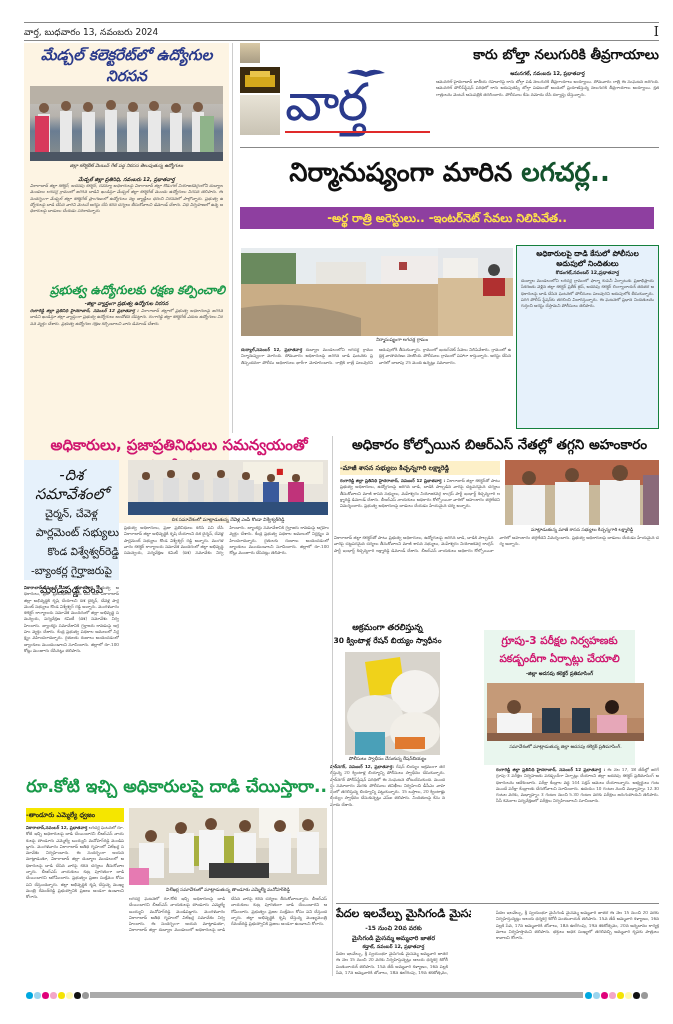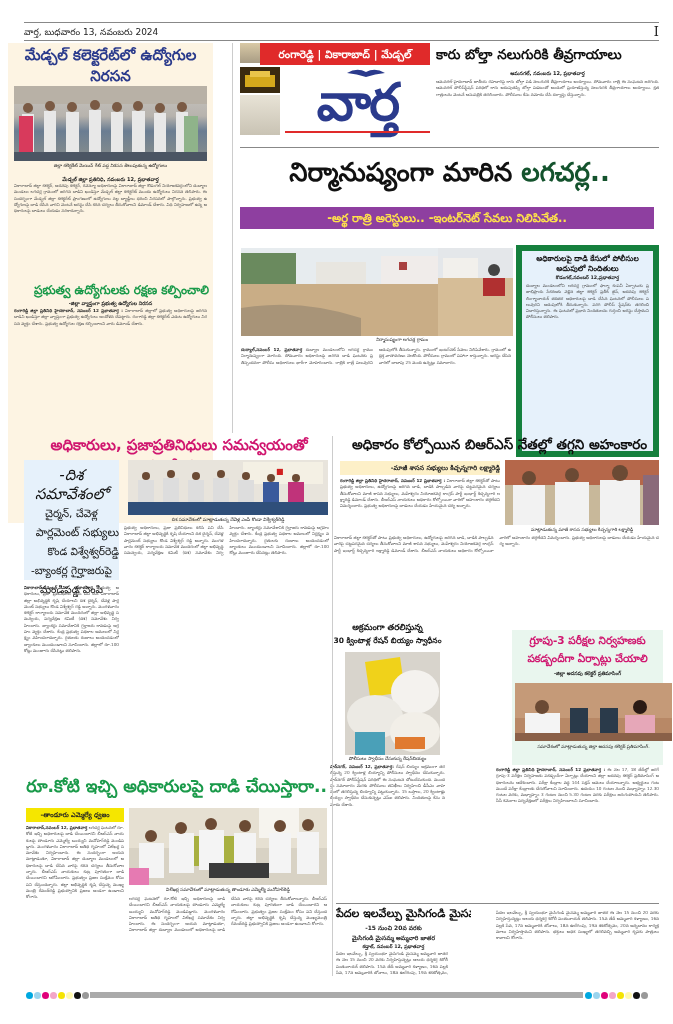--- a/index.html
+++ b/index.html
@@ -29,21 +29,21 @@
   .grey-bar { position: absolute; height: 6px; background: #aaa; }
 </style>
 </head>
 <body>
 
 <div class="rule" style="left:24px; top:22px; width:635px;"></div>
 <div class="abs dateline">వార్త, బుధవారం 13, నవంబరు 2024</div>
 <div class="abs pagemark">I</div>
 <div class="rule" style="left:24px; top:40px; width:635px;"></div>
 
-<div class="abs cream" style="left:8px; top:43px; width:205px; height:480px;">
+<div class="abs cream" style="left:24px; top:43px; width:205px; height:480px;font-style:italic;">
   <div class="h-blue" style="text-align:center; font-size:15px; font-weight:bold; padding-top:3px;">మేడ్చల్ కలెక్టరేట్‌లో ఉద్యోగుల నిరసన</div>
   <div style="text-align:center; font-size:5.5px; color:#222; margin-top:1px;">-దాడి చేసిన వారిపై కఠిన చర్యలు తీసుకోవాలంటూ డిమాండ్</div>
   <div class="photo" style="left:6px; top:43px; width:193px; height:75px; background:linear-gradient(180deg,#c9c6c2 0%,#b7b3ad 40%,#6a7d92 60%,#8a8f8c 100%);">
     <svg width="193" height="75" viewBox="0 0 193 75">
       <rect x="0" y="0" width="193" height="18" fill="#b8b1a6"></rect>
       <g fill="#e8e8e8">
         <rect x="8" y="28" width="12" height="40"></rect>
           <rect x="30" y="25" width="12" height="42"></rect>
         <rect x="52" y="26" width="13" height="42"></rect>
           <rect x="75" y="24" width="12" height="44"></rect>
@@ -73,37 +73,36 @@
   <div class="h-green" style="position:absolute; left:0; top:240px; width:205px; text-align:center; font-size:12px; font-weight:bold;padding-left:22px;">ప్రభుత్వ ఉద్యోగులకు రక్షణ కల్పించాలి</div>
   <div style="position:absolute; left:0; top:257px; width:205px; text-align:center; font-size:5px; font-weight:bold;">-జిల్లా వ్యాప్తంగా ప్రభుత్వ ఉద్యోగుల నిరసన</div>
   <div class="body-text" style="position:absolute; left:6px; top:265px; width:193px; height:112px;">
     <b>రంగారెడ్డి జిల్లా ప్రతినిధి హైదరాబాద్, నవంబర్ 12 ప్రభాతవార్త :</b>
     <span>వికారాబాద్ జిల్లాలో ప్రభుత్వ అధికారులపై జరిగిన దాడిని ఖండిస్తూ జిల్లా వ్యాప్తంగా ప్రభుత్వ ఉద్యోగులు ఆందోళన చేపట్టారు. రంగారెడ్డి జిల్లా కలెక్టరేట్ ఎదుట ఉద్యోగులు నిరసన వ్యక్తం చేశారు. ప్రభుత్వ ఉద్యోగుల రక్షణ కల్పించాలని వారు డిమాండ్ చేశారు.</span>
   </div>
 </div>
 
 <div class="abs" style="left:240px; top:43px; width:190px; height:100px;">
   <div class="photo" style="left:0; top:0; width:20px; height:20px; background:linear-gradient(#d9c9a6,#a89c84);"></div>
-  <div style="position:absolute; left:20px; top:0; width:170px; height:22px; background:#e02a2a; color:#fff; font-size:10.5px; font-weight:bold; text-align:center; line-height:22px;">రంగారెడ్డి | వికారాబాద్ | మేడ్చల్</div>
   <div class="photo" style="left:0; top:24px; width:40px; height:26px; background:#3a2a10;">
     <svg width="40" height="26">
         <rect x="5" y="8" width="30" height="12" fill="#d4a81c"></rect>
         <rect x="10" y="4" width="20" height="6" fill="#e9c44a"></rect>
       </svg>
   </div>
   <div class="photo" style="left:0; top:52px; width:40px; height:40px; background:linear-gradient(#e8e3d6,#c9c3b4);"></div>
   <svg class="abs" style="left:105px; top:22px;" width="42" height="14" viewBox="0 0 42 14">
     <path d="M2 8 Q12 2 21 7 Q30 2 40 8 Q30 9 21 12 Q12 9 2 8Z" fill="#2a3a8c"></path>
   </svg>
-  <div style="position:absolute; left:45px; top:30px; width:145px; text-align:center; font-size:52px; font-weight:bold; color:#2a3a8c; line-height:58px; letter-spacing:-2px;">వార్త</div>
+  <div style="position:absolute; left:45px; top:30px; width:145px; font-size:52px; font-weight:normal; color:#2a3a8c; line-height:58px; letter-spacing:-2px;">వార్త</div>
   <div style="position:absolute; left:45px; top:88px; width:145px; height:2px; background:#e02a2a;"></div>
 </div>
 
 <div class="abs" style="left:436px; top:43px; width:223px; height:100px;">
-  <div class="h-black" style="font-size:13.5px; font-weight:bold; text-align:left; padding-top:3px;">కారు బోల్తా నలుగురికి తీవ్రగాయాలు</div>
+  <div class="h-black" style="font-size:13.5px; font-weight:bold; text-align:right; padding-top:3px;">కారు బోల్తా నలుగురికి తీవ్రగాయాలు</div>
   <div style="text-align:center; font-size:5px; font-weight:bold; margin-top:4px;">ఆమనగల్, నవంబరు 12, ప్రభాతవార్త</div>
   <div class="body-text" style="margin-top:2px; height:55px;">ఆమనగల్-హైదరాబాద్ జాతీయ రహదారిపై కారు బోల్తా పడి నలుగురికి తీవ్రగాయాలు అయ్యాయి. సోమవారం రాత్రి ఈ సంఘటన జరిగింది. ఆమనగల్ పోలీస్‌స్టేషన్ పరిధిలో కారు అదుపుతప్పి బోల్తా పడటంతో అందులో ప్రయాణిస్తున్న నలుగురికి తీవ్రగాయాలు అయ్యాయి. క్షతగాత్రులను వెంటనే ఆసుపత్రికి తరలించారు. పోలీసులు కేసు నమోదు చేసి దర్యాప్తు చేస్తున్నారు.</div>
 </div>
 <div class="rule" style="left:240px; top:147px; width:419px;"></div>
 
 <div class="abs" style="left:240px; top:152px; width:419px; height:40px; text-align:center; font-size:26px; font-weight:bold; line-height:40px;">
   <span class="h-black">నిర్మానుష్యంగా మారిన</span>
   <span class="h-red">లగచర్ల..</span>
 </div>
 <div class="abs purple-band" style="left:240px; top:207px; width:414px; height:22px; line-height:22px; font-size:11.5px;">-అర్థ రాత్రి అరెస్టులు.. -ఇంటర్‌నెట్ సేవలు నిలిపివేత..</div>
@@ -126,21 +125,21 @@
       <rect x="5" y="10" width="35" height="20" fill="#f2f0ec"></rect>
       <rect x="45" y="30" width="22" height="18" fill="#b03030"></rect>
       <circle cx="56" cy="22" r="6" fill="#444"></circle>
     </svg>
 </div>
 <div class="body-text abs" style="left:241px; top:347px; width:270px; height:70px; column-count:2; column-gap:6px;">
   <b>దుద్యాల్,నవంబర్ 12, ప్రభాతవార్త</b>
   <span>దుద్యాల మండలంలోని లగచర్ల గ్రామం నిర్మానుష్యంగా మారింది. సోమవారం అధికారులపై జరిగిన దాడి ఘటనకు ప్రతిస్పందనగా పోలీసు అధికారులు భారీగా మోహరించారు. రాత్రికి రాత్రే పలువురిని అదుపులోకి తీసుకున్నారు. గ్రామంలో ఇంటర్‌నెట్ సేవలు నిలిపివేశారు. గ్రామంలో ఉద్రిక్త వాతావరణం నెలకొంది. పోలీసులు గ్రామంలో పహారా కాస్తున్నారు. అరెస్టు చేసిన వారిలో దాదాపు 25 మంది ఉన్నట్లు సమాచారం.</span>
 </div>
 
-<div class="abs ltblue" style="left:516px; top:245px; width:143px; height:212px; border:6px solid #15803d;">
+<div class="abs ltblue" style="left:516px; top:245px; width:143px; height:184px; border:1px solid #15803d;">
   <div class="h-black" style="text-align:center; font-size:7.5px; font-weight:bold; padding:3px 6px 0; line-height:10px;">అధికారులపై దాడి కేసులో పోలీసుల అదుపులో నిందితులు</div>
   <div style="text-align:center; font-size:4.8px; font-weight:bold; margin-top:1px;">కొడంగల్,నవంబర్ 12,ప్రభాతవార్త</div>
   <div class="body-text" style="padding:2px 4px; height:140px;">దుద్యాల మండలంలోని లగచర్ల గ్రామంలో ఫార్మా కంపెనీ ఏర్పాటుకు ప్రజాభిప్రాయ సేకరణకు వెళ్లిన జిల్లా కలెక్టర్ ప్రతీక్ జైన్, అదనపు కలెక్టర్ లింగ్యానాయక్ తదితర అధికారులపై దాడి చేసిన ఘటనలో పోలీసులు పలువురిని అదుపులోకి తీసుకున్నారు. పరిగి పోలీస్ స్టేషన్‌కు తరలించి విచారిస్తున్నారు. ఈ ఘటనలో ప్రధాన నిందితులను గుర్తించి అరెస్టు చేస్తామని పోలీసులు తెలిపారు.</div>
 </div>
 
 <div class="abs h-pink" style="left:24px; top:436px; width:310px; text-align:center; font-size:15px; font-weight:bold;">అధికారులు, ప్రజాప్రతినిధులు సమన్వయంతో పనిచేయాలి</div>
 <div class="abs ltblue" style="left:24px; top:460px; width:95px; height:120px; text-align:center; padding-top:6px;">
   <div style="font-size:15px; line-height:19px; color:#111;font-style:italic;">-దిశ సమావేశంలో</div>
   <div style="font-size:10.5px; line-height:19px; color:#111;">చైర్మన్, చేవెళ్ల</div>
   <div style="font-size:11px; line-height:19px; color:#111;text-align:right;">పార్లమెంట్ సభ్యులు</div>
@@ -175,21 +174,21 @@
 </div>
 <div class="caption abs" style="left:128px; top:517px; width:200px;">దిశ సమావేశంలో మాట్లాడుతున్న చేవెళ్ల ఎంపీ కొండా విశ్వేశ్వర్‌రెడ్డి</div>
 
 <div class="body-text abs" style="left:24px; top:585px; width:95px; height:180px;">
   <b>వికారాబాద్,నవంబర్ 12, ప్రభాతవార్త</b>
   <span>ప్రభుత్వ అధికారులు, ప్రజా ప్రతినిధులు కలిసి పని చేసి వికారాబాద్ జిల్లా అభివృద్ధికి కృషి చేయాలని దిశ చైర్మన్, చేవెళ్ల పార్లమెంట్ సభ్యులు కొండ విశ్వేశ్వర్ రెడ్డి అన్నారు. మంగళవారం కలెక్టర్ కార్యాలయ సమావేశ మందిరంలో జిల్లా అభివృద్ధి సమన్వయ, పర్యవేక్షణ కమిటీ (దిశ) సమావేశం నిర్వహించారు. బ్యాంకర్లు సమావేశానికి గైర్హాజరు కావడంపై ఆగ్రహం వ్యక్తం చేశారు. కేంద్ర ప్రభుత్వ పథకాల అమలులో నిర్లక్ష్యం వహించరాదన్నారు. రైతులకు రుణాలు అందించడంలో బ్యాంకులు ముందుండాలని సూచించారు. జిల్లాలో రూ.100 కోట్లు మంజూరు చేసినట్లు తెలిపారు.</span>
 </div>
 <div class="body-text abs" style="left:124px; top:525px; width:205px; height:240px; column-count:2; column-gap:6px;">ప్రభుత్వ అధికారులు, ప్రజా ప్రతినిధులు కలిసి పని చేసి వికారాబాద్ జిల్లా అభివృద్ధికి కృషి చేయాలని దిశ చైర్మన్, చేవెళ్ల పార్లమెంట్ సభ్యులు కొండ విశ్వేశ్వర్ రెడ్డి అన్నారు. మంగళవారం కలెక్టర్ కార్యాలయ సమావేశ మందిరంలో జిల్లా అభివృద్ధి సమన్వయ, పర్యవేక్షణ కమిటీ (దిశ) సమావేశం నిర్వహించారు. బ్యాంకర్లు సమావేశానికి గైర్హాజరు కావడంపై ఆగ్రహం వ్యక్తం చేశారు. కేంద్ర ప్రభుత్వ పథకాల అమలులో నిర్లక్ష్యం వహించరాదన్నారు. రైతులకు రుణాలు అందించడంలో బ్యాంకులు ముందుండాలని సూచించారు. జిల్లాలో రూ.100 కోట్లు మంజూరు చేసినట్లు తెలిపారు.</div>
 
 <div class="abs h-black" style="left:340px; top:436px; width:319px; text-align:center; font-size:13.5px; font-weight:bold;">అధికారం కోల్పోయిన బిఆర్ఎస్ నేతల్లో తగ్గని అహంకారం</div>
-<div class="abs" style="left:340px; top:461px; width:160px; height:14px; background:#fdf0c8; text-align:right; font-size:6.5px; font-weight:bold; line-height:14px;">-మాజీ శాసన సభ్యులు కిచ్చన్నగారి లక్ష్మారెడ్డి</div>
+<div class="abs" style="left:340px; top:461px; width:160px; height:14px; background:#fdf0c8; text-align:left; font-size:6.5px; font-weight:bold; line-height:14px;">-మాజీ శాసన సభ్యులు కిచ్చన్నగారి లక్ష్మారెడ్డి</div>
 <div class="body-text abs" style="left:340px; top:478px; width:160px; height:52px;">
   <b>రంగారెడ్డి జిల్లా ప్రతినిధి హైదరాబాద్, నవంబర్ 12 ప్రభాతవార్త :</b>
   <span>వికారాబాద్ జిల్లా కలెక్టర్‌తో పాటు ప్రభుత్వ అధికారులు, ఉద్యోగులపై జరిగిన దాడి, దాడికి పాల్పడిన వారిపై చట్టపరమైన చర్యలు తీసుకోవాలని మాజీ శాసన సభ్యులు, మహేశ్వరం నియోజకవర్గ కాంగ్రెస్ పార్టీ ఇంఛార్జ్ కిచ్చన్నగారి లక్ష్మారెడ్డి డిమాండ్ చేశారు. బీఆర్ఎస్ నాయకులు అధికారం కోల్పోయినా వారిలో అహంకారం తగ్గలేదని విమర్శించారు. ప్రభుత్వ అధికారులపై దాడులు చేయడం హేయమైన చర్య అన్నారు.</span>
 </div>
 <div class="photo" style="left:505px; top:460px; width:154px; height:65px; background:#c8b89a;">
   <svg width="154" height="65" viewBox="0 0 154 65">
     <rect x="0" y="0" width="154" height="25" fill="#b5674a"></rect>
     <g fill="#f2f2f2">
         <rect x="8" y="25" width="32" height="40"></rect>
         <rect x="50" y="22" width="34" height="43"></rect>
@@ -217,21 +216,21 @@
     <rect x="10" y="80" width="30" height="23" fill="#4aa0b8"></rect>
     <rect x="50" y="85" width="30" height="12" fill="#e07a30"></rect>
   </svg>
 </div>
 <div class="caption abs" style="left:330px; top:756px; width:115px;">పోలీసులు స్వాధీనం చేసుకున్న రేషన్‌బియ్యం</div>
 <div class="body-text abs" style="left:330px; top:764px; width:115px; height:90px;">
   <b>షాద్‌నగర్, నవంబర్ 12, ప్రభాతవార్త:</b>
   <span>రేషన్ బియ్యం అక్రమంగా తరలిస్తున్న 20 క్వింటాళ్ల బియ్యాన్ని పోలీసులు స్వాధీనం చేసుకున్నారు. షాద్‌నగర్ పోలీస్‌స్టేషన్ పరిధిలో ఈ సంఘటన చోటుచేసుకుంది. ముందస్తు సమాచారం మేరకు పోలీసులు తనిఖీలు నిర్వహించి డీసీఎం వాహనంలో తరలిస్తున్న బియ్యాన్ని పట్టుకున్నారు. 15 బస్తాలు, 20 క్వింటాళ్లు బియ్యం స్వాధీనం చేసుకున్నట్లు ఎస్ఐ తెలిపారు. నిందితులపై కేసు నమోదు చేశారు.</span>
 </div>
 
-<div class="abs ltgreen" style="left:512px; top:630px; width:151px; height:135px;">
+<div class="abs ltgreen" style="left:484px; top:630px; width:151px; height:135px;">
   <div class="h-pink" style="text-align:center; font-size:10.5px; font-weight:bold; padding-top:4px;">గ్రూపు-3 పరీక్షల నిర్వహణకు</div>
   <div class="h-pink" style="text-align:center; font-size:10.5px; font-weight:bold; margin-top:3px;">పకడ్బందీగా ఏర్పాట్లు చేయాలి</div>
   <div style="text-align:center; font-size:5px; font-weight:bold; margin-top:3px;">-జిల్లా అదనపు కలెక్టర్ ప్రతిమాసింగ్</div>
   <div class="photo" style="left:3px; top:53px; width:157px; height:58px; background:#b88866;">
     <svg width="157" height="58" viewBox="0 0 157 58">
       <rect x="0" y="0" width="157" height="35" fill="#c59a78"></rect>
       <rect x="55" y="25" width="18" height="28" fill="#2a3a4a"></rect>
         <rect x="85" y="25" width="18" height="28" fill="#2a3a4a"></rect>
       <rect x="10" y="30" width="35" height="28" fill="#f4f4f4"></rect>
         <circle cx="27" cy="24" r="7" fill="#6b4a34"></circle>
@@ -241,21 +240,21 @@
     </svg>
   </div>
   <div class="caption" style="position:absolute; left:0; top:114px; width:163px;">సమావేశంలో మాట్లాడుతున్న జిల్లా అదనపు కలెక్టర్ ప్రతిమాసింగ్.</div>
 </div>
 <div class="body-text abs" style="left:496px; top:767px; width:163px; height:130px;">
   <b>రంగారెడ్డి జిల్లా ప్రతినిధి హైదరాబాద్, నవంబర్ 12 ప్రభాతవార్త :</b>
   <span>ఈ నెల 17, 18 తేదీల్లో జరగే గ్రూపు-3 పరీక్షల నిర్వహణకు పకడ్బందీగా ఏర్పాట్లు చేయాలని జిల్లా అదనపు కలెక్టర్ ప్రతిమాసింగ్ అధికారులను ఆదేశించారు. పరీక్షా కేంద్రాల వద్ద 144 సెక్షన్ అమలు చేయాలన్నారు. అభ్యర్థులు గంట ముందే పరీక్షా కేంద్రాలకు చేరుకోవాలని సూచించారు. ఉదయం 10 గంటల నుంచి మధ్యాహ్నం 12.30 గంటల వరకు, మధ్యాహ్నం 3 గంటల నుంచి 5.30 గంటల వరకు పరీక్షలు జరుగుతాయని తెలిపారు. సీసీ కెమెరాల పర్యవేక్షణలో పరీక్షలు నిర్వహించాలని సూచించారు.</span>
 </div>
 
 <div class="abs h-green" style="left:24px; top:776px; width:305px; text-align:center; font-size:17px; font-weight:bold;">రూ.కోటి ఇచ్చి అధికారులపై దాడి చేయిస్తారా..</div>
-<div class="abs" style="left:26px; top:808px; width:98px; height:14px; background:#f5e600; text-align:center; font-size:6.5px; font-weight:bold; line-height:14px;">-తాండూరు ఎమ్మెల్యే ధ్వజం</div>
+<div class="abs" style="left:26px; top:808px; width:98px; height:14px; background:#f5e600; font-size:6.5px; font-weight:bold; line-height:14px;">-తాండూరు ఎమ్మెల్యే ధ్వజం</div>
 <div class="body-text abs" style="left:26px; top:825px; width:98px; height:150px;">
   <b>వికారాబాద్,నవంబర్ 12, ప్రభాతవార్త</b>
   <span>లగచర్ల ఘటనలో రూ.కోటి ఇచ్చి అధికారులపై దాడి చేయించారని బీఆర్ఎస్ నాయకులపై తాండూరు ఎమ్మెల్యే బుయ్యని మనోహర్‌రెడ్డి మండిపడ్డారు. మంగళవారం వికారాబాద్ అతిథి గృహంలో విలేఖర్ల సమావేశం నిర్వహించారు. ఈ సందర్భంగా ఆయన మాట్లాడుతూ, వికారాబాద్ జిల్లా దుద్యాల మండలంలో అధికారులపై దాడి చేసిన వారిపై కఠిన చర్యలు తీసుకోవాలన్నారు. బీఆర్ఎస్ నాయకులు కుట్ర పూరితంగా దాడి చేయించారని ఆరోపించారు. ప్రభుత్వం ప్రజల సంక్షేమం కోసం పని చేస్తుందన్నారు. జిల్లా అభివృద్ధికి కృషి చేస్తున్న ముఖ్యమంత్రి రేవంత్‌రెడ్డి ప్రభుత్వానికి ప్రజలు అండగా ఉండాలని కోరారు.</span>
 </div>
 <div class="photo" style="left:129px; top:808px; width:198px; height:77px; background:#d8d2c4;">
   <svg width="198" height="77" viewBox="0 0 198 77">
     <rect x="0" y="0" width="198" height="40" fill="#e6e0d2"></rect>
     <rect x="130" y="0" width="40" height="30" fill="#f6f4ee"></rect>
     <rect x="55" y="28" width="60" height="30" fill="#a8b040"></rect>
     <g fill="#f4f4f4">

